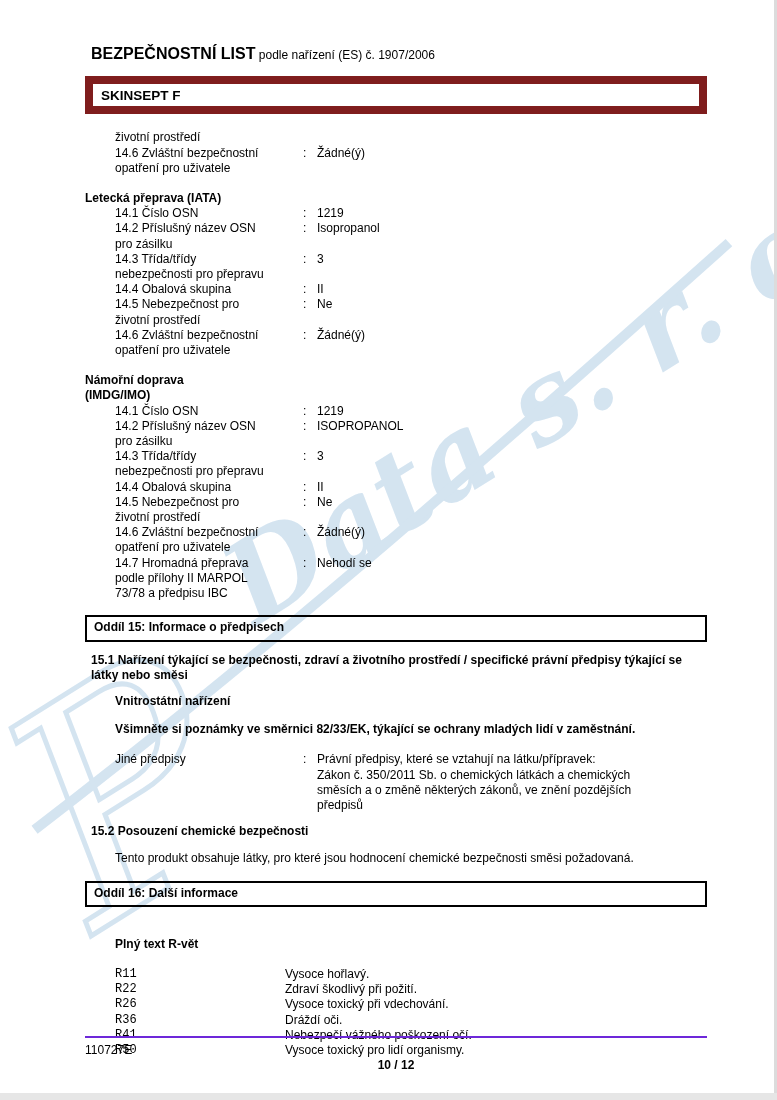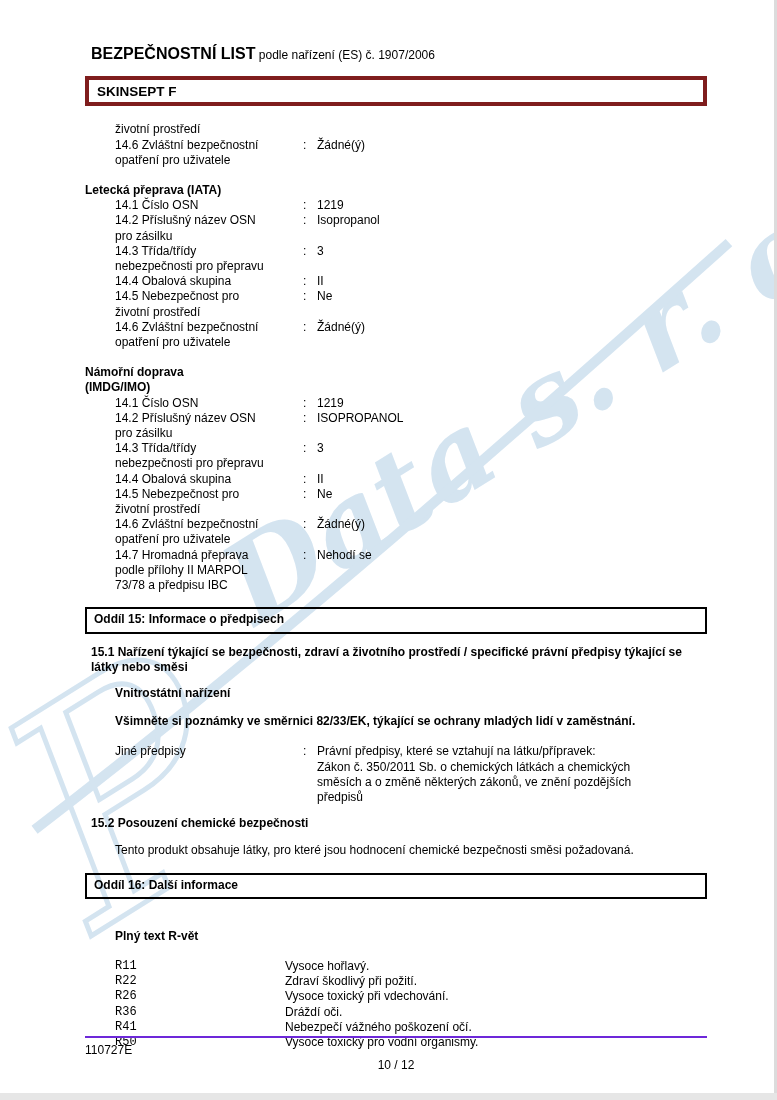--- a/index.html
+++ b/index.html
@@ -5,39 +5,39 @@
   * { margin:0; padding:0; box-sizing:border-box; }
   html,body { background:#ffffff; }
   .page {
     position:relative; width:777px; height:1100px; background:#fff; overflow:hidden;
     font-family:"Liberation Sans", sans-serif; font-size:12px; line-height:15.2px; color:#000;
   }
   .content-wrap { position:absolute; left:85px; top:46px; width:622px; }
   .doc-header { margin:0 0 13px 6px; }
   .doc-title { font-weight:bold; font-size:16px; }
   .doc-subtitle { font-size:12px;margin-top:40px; }
-  .product-box { border:4px solid #7f1d1d; padding:4px 8px 3px 8px; font-weight:bold; font-size:13.5px; margin-bottom:16px; }
+  .product-box { border:8px solid #7f1d1d; padding:4px 8px 3px 8px; font-weight:bold; font-size:13.5px; margin-bottom:16px; }
   .indent1 { margin-left:30px; }
   .row { display:flex; }
   .row .label { flex:0 0 188px; }
   .row .sep { flex:0 0 14px; }
   .row .value { flex:1; }
   .group-heading { font-weight:bold; margin-top:15px; }
   .section-box { border:2px solid #000; font-weight:bold; padding:3px 7px 4px 7px; margin-top:14px; margin-bottom:11px; }
   .bold { font-weight:bold; }
   .h151 { font-weight:bold; margin:0 0 11px 6px; }
   .h152 { font-weight:bold; margin:11px 0 12px 6px; }
   .mb13 { margin-bottom:13px; }
   .mb15 { margin-bottom:15px; }
   .nowrap { white-space:nowrap; }
   .subtitle16 { margin-top:30px; margin-bottom:15px; }
   .r-row { display:flex; }
   .r-code { flex:0 0 170px;font-family:Liberation Mono, monospace; }
   .footer { position:absolute; left:85px; top:1036px; width:622px; border-top:2px solid #6d28d9; padding-top:20px; }
-  .footer-center { display:block; text-align:center; }
+  .footer-center { display:block; text-align:center;font-weight:bold; }
   .footer-left { position:absolute; left:0; top:5px; }
   .watermark { position:absolute; left:0; top:0; pointer-events:none; mix-blend-mode:multiply; }
   .wm-text { font-family:"DejaVu Serif", serif; font-style:italic; font-weight:bold; font-size:112px; fill:#a9c9e2; }
   .wm-big { font-family:"DejaVu Serif", serif; font-style:italic; font-size:300px; fill:none; stroke:#a9c9e2; stroke-width:5; }
   .scan-right { position:absolute; right:0; top:0; width:3px; height:100%; background:#dcdcdc; }
   .scan-bottom { position:absolute; left:0; bottom:0; width:100%; height:7px; background:#e6e6e6; }
 </style>
 </head>
 <body>
 
@@ -258,21 +258,21 @@
           <div class="r-row">
             <div class="r-code">R36</div>
             <div class="r-text">Dráždí oči.</div>
           </div>
           <div class="r-row">
             <div class="r-code">R41</div>
             <div class="r-text">Nebezpečí vážného poškození očí.</div>
           </div>
           <div class="r-row">
             <div class="r-code">R50</div>
-            <div class="r-text">Vysoce toxický pro vodní organismy.</div>
+            <div class="r-text">Vysoce toxický pro lidí organismy.</div>
           </div>
         </div>
     </div>
 
   </div>
 
   <div class="footer">
     <span class="footer-left">110727E</span>
     <span class="footer-center">10 / 12</span>
   </div>

